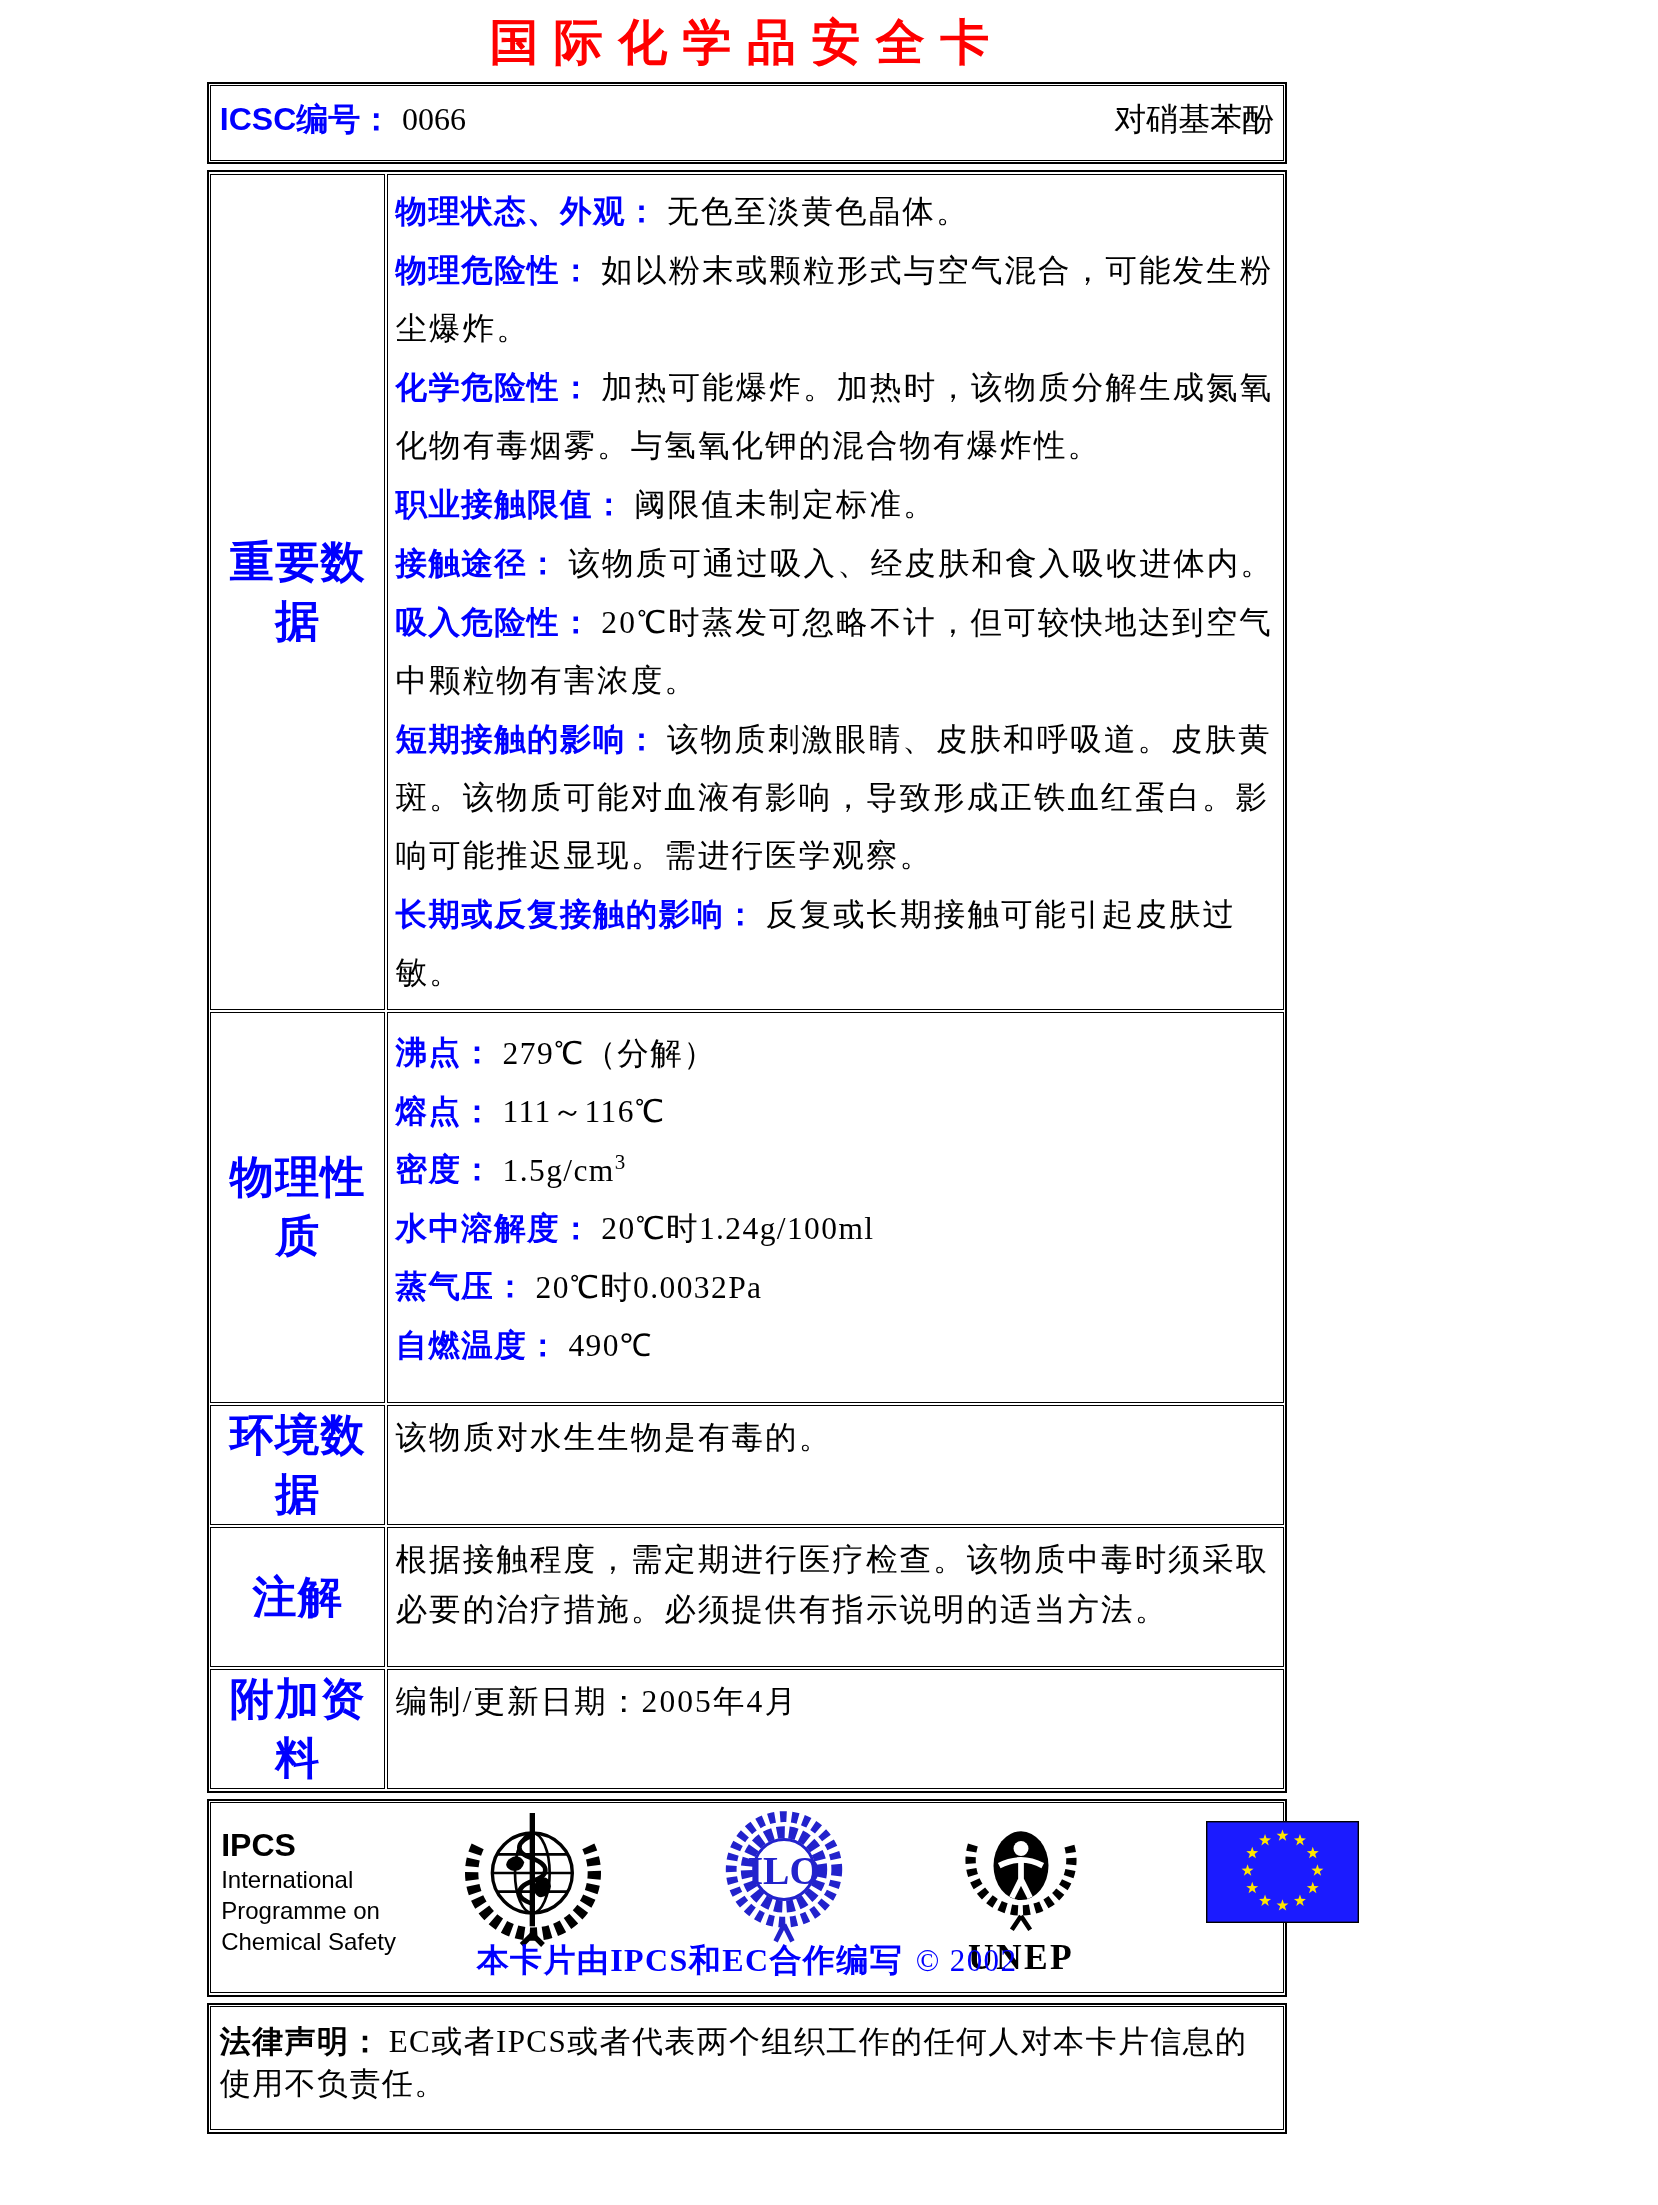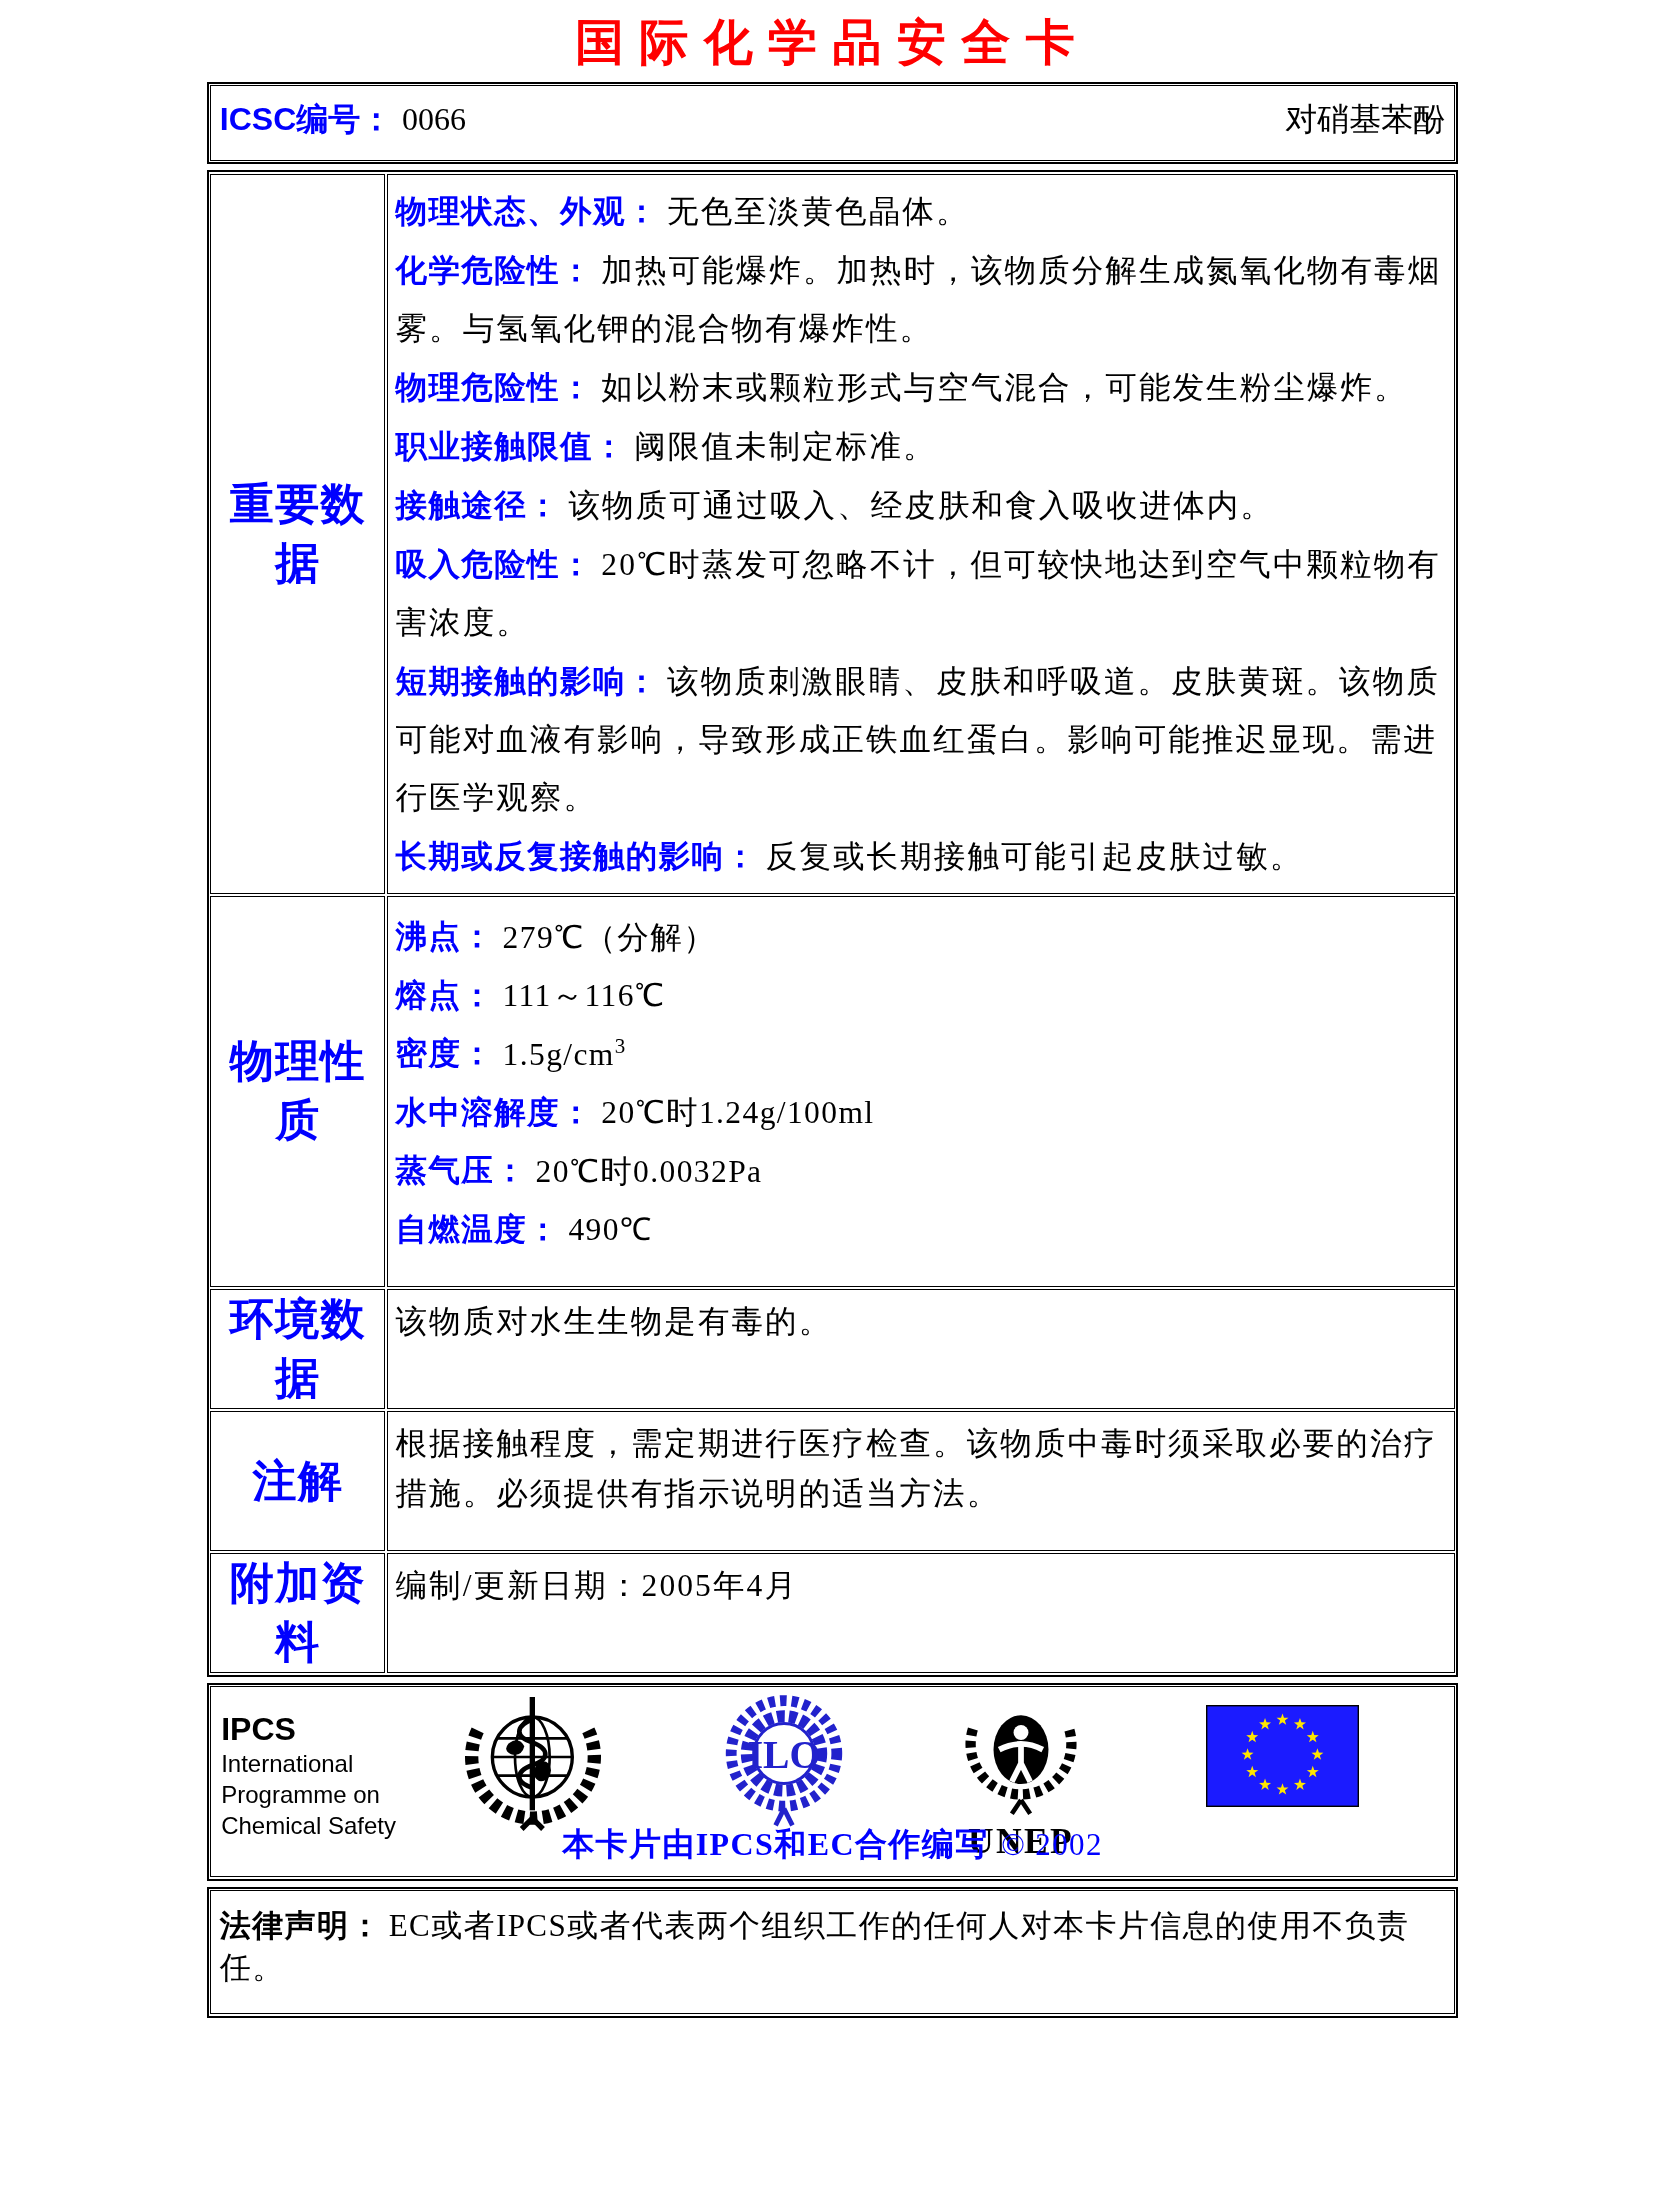--- a/index.html
+++ b/index.html
@@ -1,18 +1,18 @@
 <!DOCTYPE html>
 <html style="font-size:11.2px"><head>
 <meta charset="utf-8">
 <style>
   html,body { margin:0; padding:0; background:#ffffff; }
   body { width:1659px; height:2205px; position:relative;
          font-family:"Liberation Serif", serif; color:#000; }
-  .sheet { position:relative; width:1251px; margin-left:207px; }
+  .sheet { position:relative; width:1080px; margin-left:207px; }
 
   .doc-title { margin:0; padding-top:9.8px; text-align:center;
     font-family:"DejaVu Serif", serif; font-weight:bold;
     font-size:49px; letter-spacing:15.4px; color:#ff0000; }
 
   .box { border:2.1px solid #000; padding:1.4px; margin-top:6.3px; background:#fff; }
   .row { display:flex; gap:2.1px; }
   .row + .row { margin-top:2.1px; }
   .cell { border:1.4px solid #000; background:#fff; box-sizing:border-box; }
 
@@ -83,25 +83,25 @@
       <div class="cell label-cell">
         <span class="section-label">重要数据</span>
       </div>
       <div class="cell content-cell h-important">
 
           <div class="irow">
             <span class="blue-lbl">物理状态、外观：</span><span>无色至淡黄色晶体。</span>
           </div>
 
           <div class="irow">
+            <span class="blue-lbl">物理危险性：</span><span>如以粉末或颗粒形式与空气混合，可能发生粉尘爆炸。</span>
+          </div>
+
+          <div class="irow">
             <span class="blue-lbl">化学危险性：</span><span>加热可能爆炸。加热时，该物质分解生成氮氧化物有毒烟雾。与氢氧化钾的混合物有爆炸性。</span>
-          </div>
-
-          <div class="irow">
-            <span class="blue-lbl">物理危险性：</span><span>如以粉末或颗粒形式与空气混合，可能发生粉尘爆炸。</span>
           </div>
 
           <div class="irow">
             <span class="blue-lbl">职业接触限值：</span><span>阈限值未制定标准。</span>
           </div>
 
           <div class="irow">
             <span class="blue-lbl">接触途径：</span><span>该物质可通过吸入、经皮肤和食入吸收进体内。</span>
           </div>
 

